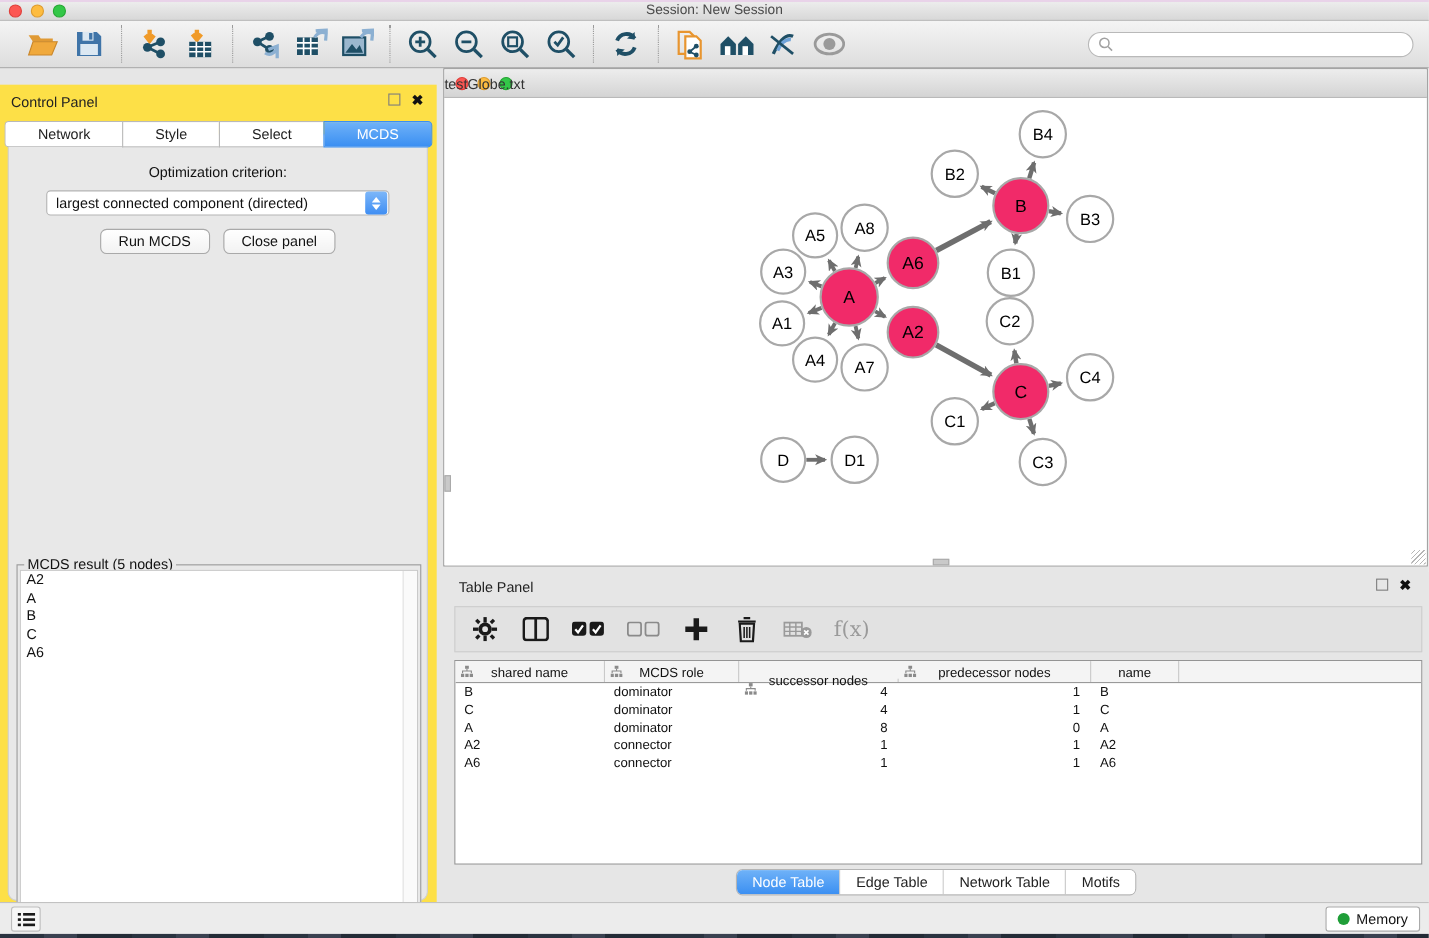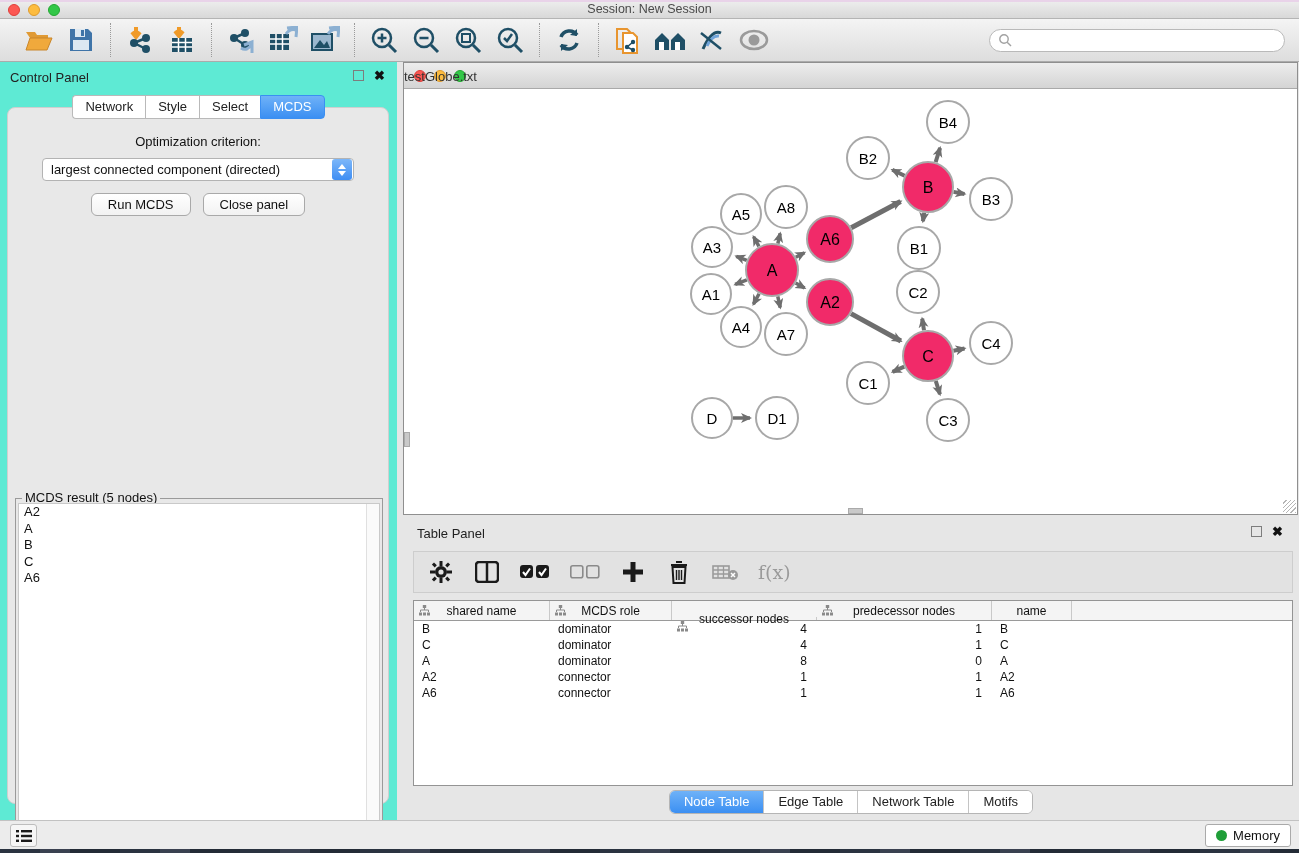--- a/index.html
+++ b/index.html
@@ -25,31 +25,31 @@
   .tgroup { display:flex; align-items:center; gap:8px; padding:0 12px; }
   .tsep { width:1px; height:34px; border-left:1px dotted #9a9a9a; }
   .ticon { width:34px; height:34px; display:flex; align-items:center; justify-content:center; cursor:default; }
   .search-wrap { margin-left:auto; margin-right:4px; }
   .search-field { width:296px; height:23px; background:#fff; border:1px solid #b9b9b9;
     border-radius:12px; display:flex; align-items:center; padding:0 8px; }
   .search-field svg { opacity:.55; }
   .search-field input { border:none; outline:none; flex:1; font-size:12px; background:transparent; }
 
   
-  .control-panel { position:absolute; left:0; top:62px; width:397px; height:758px; background:#5eead4; }
+  .control-panel { position:absolute; left:0; top:77px; width:397px; height:758px; background:#fde047; }
   .panel-head { position:relative; height:28px; }
   .panel-head .ptitle { position:absolute; left:10px; top:8px; font-size:13px; color:#222; }
   .wctl { position:absolute; top:8px; display:flex; gap:10px; }
   .control-panel .wctl { right:12px; }
   .float-box { width:11px; height:11px; border:1.5px solid #7d7d7d; background:transparent; }
   .close-x { font-size:13px; font-weight:bold; color:#111; line-height:11px; }
 
   .cp-tabs { position:absolute; left:0; right:0; top:33px; display:flex; justify-content:center; z-index:2; }
   .cp-tab { font-size:13px; color:#222; background:#fff; border:1px solid #b9b9b9; border-right:none;
-    padding:3px 12px 4px; }
+    padding:3px 29px 4px; }
   .cp-tab:first-child { border-top-left-radius:4px; border-bottom-left-radius:4px; }
   .cp-tab:last-child { border-right:1px solid #b9b9b9; border-top-right-radius:4px; border-bottom-right-radius:4px; }
   .cp-tab.selected { background:linear-gradient(#6fb2f8,#3b8ff2); color:#fff; border-color:#3b8ff2; }
 
   .cp-body { position:absolute; left:7px; right:8px; top:45px; bottom:16px;
     background:#E8E8E8; border:1px solid #cfcfcf; border-radius:8px; }
   .opt-label { text-align:center; margin-top:26px; font-size:13px; color:#111; }
   .select-row { display:flex; justify-content:center; margin-top:9px; }
   .mac-select { width:312px; height:23px; background:#fff; border:1px solid #b3b3b3; border-radius:4px;
     display:flex; align-items:center; position:relative; }

